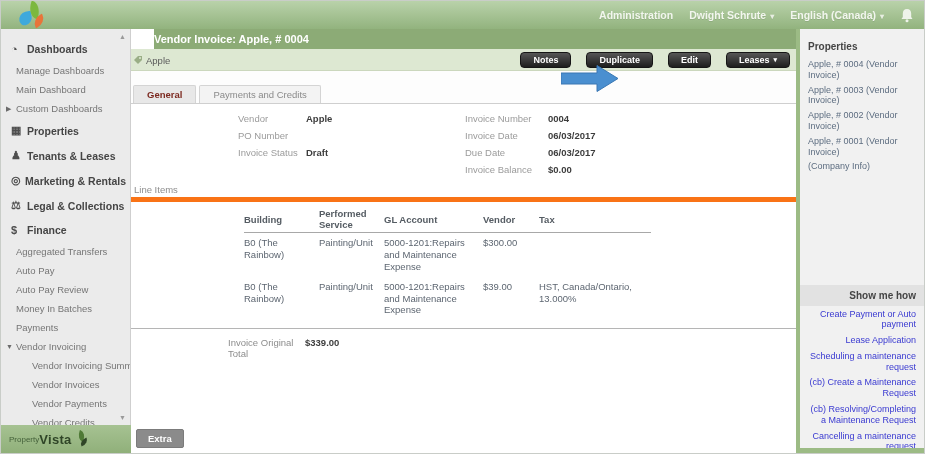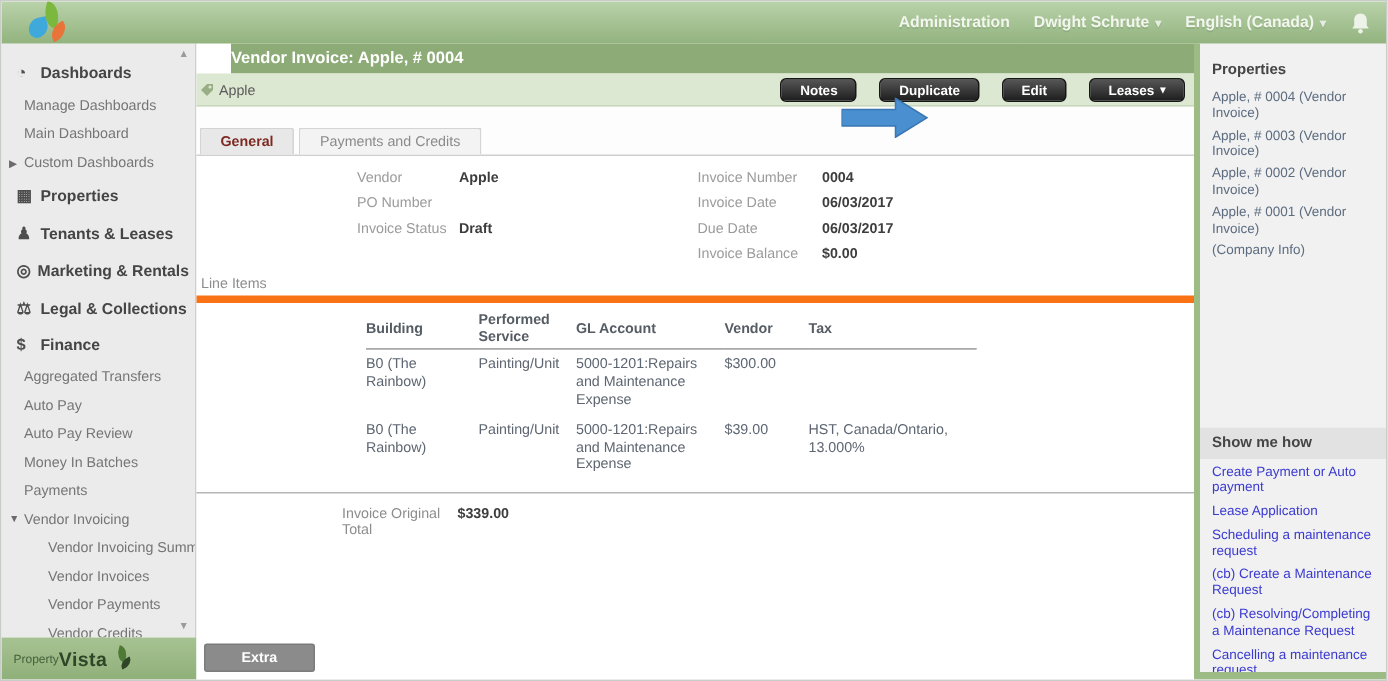--- a/index.html
+++ b/index.html
@@ -82,31 +82,31 @@
     padding:2px 10px 2px 0; }
   .li-table td { padding:4px 10px 4px 0; vertical-align:top; line-height:1.25; }
   .c-building { width:75px; } .c-service { width:65px; } .c-gl { width:99px; } .c-amount { width:56px; } .c-tax { width:112px; }
 
   .total-sep { border:none; border-top:1px solid #b5b5b5; margin-top:8px; }
   .total-row { display:flex; margin:8px 0 0 97px; font-size:9.5px; }
   .total-label { color:#8d8d8d; width:77px; }
   .total-value { color:#3d3d3d; font-weight:bold; }
 
   .extra-btn { position:absolute; left:5px; bottom:5px; background:#8b8b8b; border:1px solid #7b7b7b;
-    color:#fff; font-size:9.5px; font-weight:bold; padding:3px 24px; border-radius:2px; cursor:pointer;
+    color:#fff; font-size:9.5px; font-weight:bold; padding:3px 11px; border-radius:2px; cursor:pointer;
     font-family:"Liberation Sans", sans-serif; }
 
   
   .rightbar { position:absolute; top:28px; right:0; width:128px; bottom:0; background:#f1f1f1;
     border-left:4px solid #9cbb85; }
   .rb-title { font-size:10px; font-weight:bold; color:#454545; padding:12px 8px 5px 8px; }
   .rb-links { list-style:none; }
   .rb-links li { font-size:9px; padding:2px 8px; cursor:pointer; line-height:1.2; }
   .shortcut-links li { color:#5d6d80; }
-  .smh { position:absolute; top:256px; left:0; right:0; bottom:0; overflow:hidden; }
+  .smh { position:absolute; top:256px; left:0; right:0; bottom:0; overflow:hidden;text-align:right; }
   .smh-band { background:#e2e2e2; font-size:10px; font-weight:bold; color:#454545; padding:5px 8px; }
   .smh-links li { color:#3a3ad1; padding:2.5px 8px; }
   .rb-footer { position:absolute; left:0; right:0; bottom:0; height:5px; background:#9cbb85; }
 </style>
 </head>
 <body>
 
 <div class="app">
 
   <header class="topbar">

